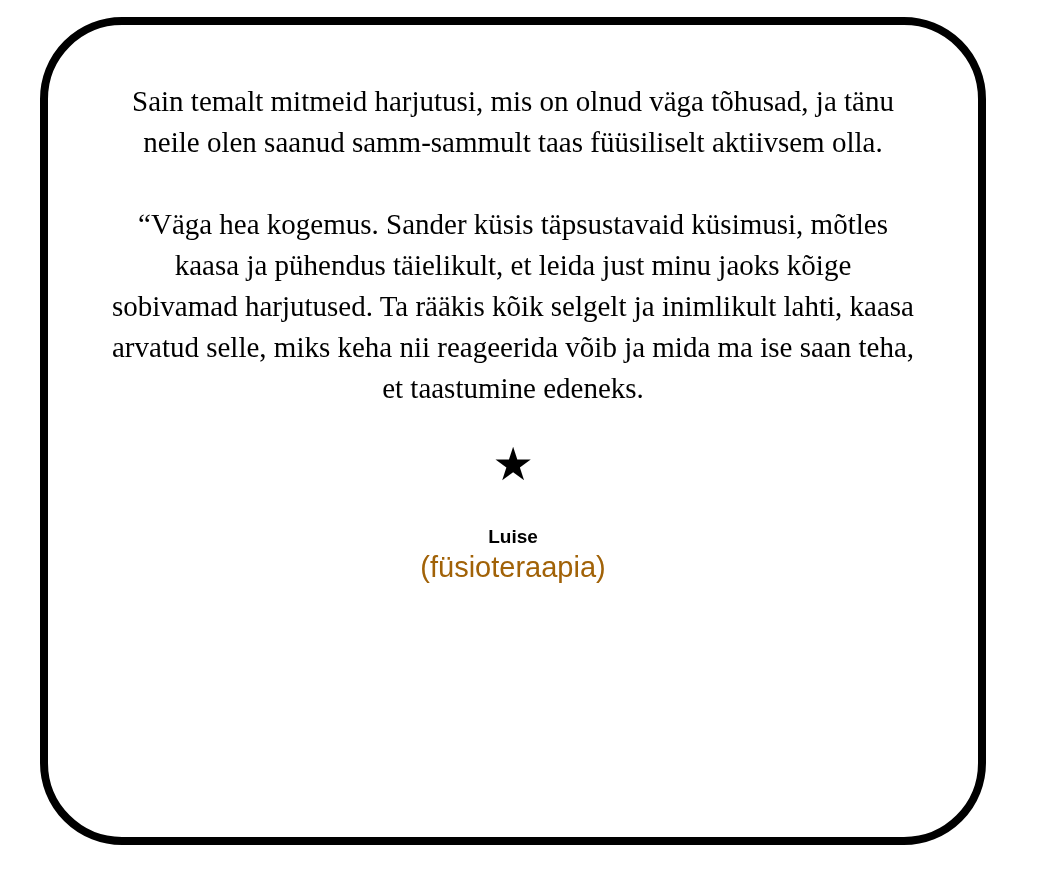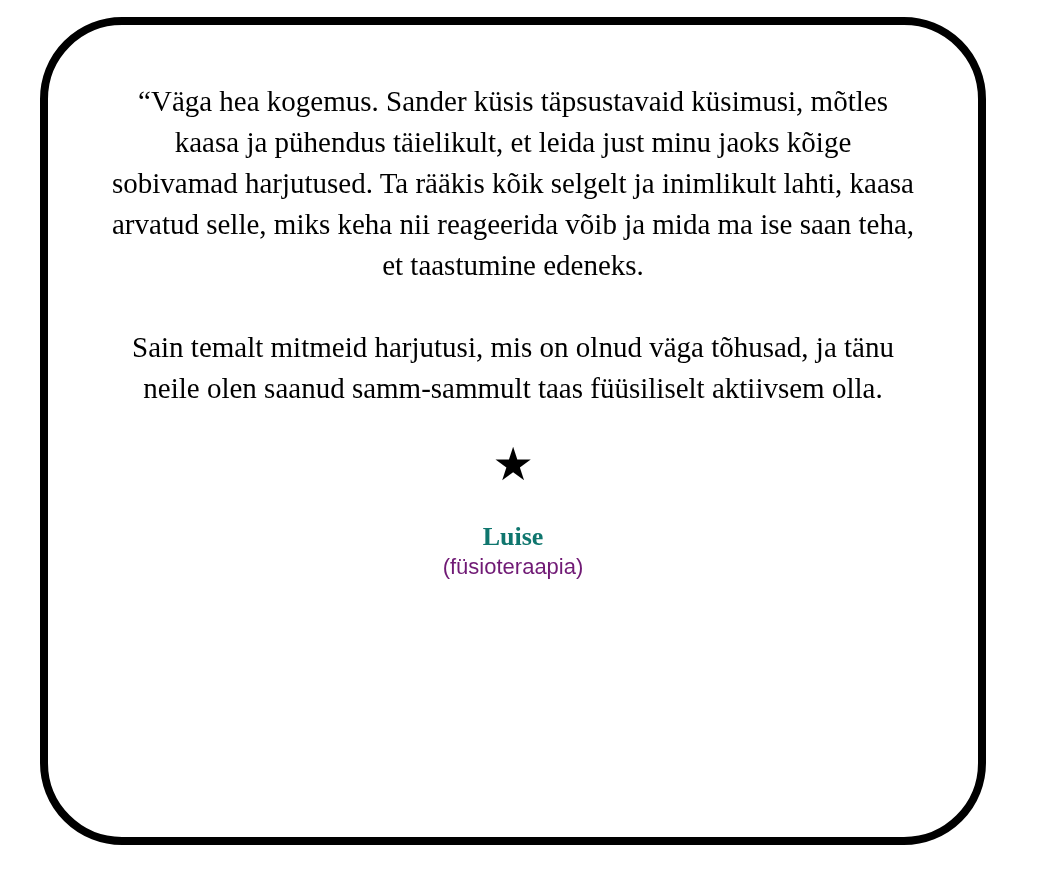--- a/index.html
+++ b/index.html
@@ -48,43 +48,43 @@
     margin-top: 32px;
     font-size: 46px;
     line-height: 46px;
     color: #000000;
     font-family: "DejaVu Sans", sans-serif;
   }
   .author {
     margin-top: 34px;
   }
   .author-name {
-    font-family: Liberation Serif, serif;
+    font-family: Liberation Sans, sans-serif;
     font-weight: bold;
-    font-size: 26px;
+    font-size: 19px;
     line-height: 32px;
-    color: #0f766e;
+    color: #000000;
   }
   .author-role {
     font-family: "Liberation Sans", sans-serif;
-    font-size: 22px;
+    font-size: 29px;
     line-height: 28px;
-    color: #701a75;
+    color: #a16207;
   }
 </style>
 </head>
 <body>
 
 <div class="stage">
   <div class="card">
     <div class="card-inner">
 
       <div class="quote">
+        <p>Sain temalt mitmeid harjutusi, mis on olnud väga tõhusad, ja tänu neile olen saanud samm-sammult taas füüsiliselt aktiivsem olla.</p>
         <p>“Väga hea kogemus. Sander küsis täpsustavaid küsimusi, mõtles kaasa ja pühendus täielikult, et leida just minu jaoks kõige sobivamad harjutused. Ta rääkis kõik selgelt ja inimlikult lahti, kaasa arvatud selle, miks keha nii reageerida võib ja mida ma ise saan teha, et taastumine edeneks.</p>
-        <p>Sain temalt mitmeid harjutusi, mis on olnud väga tõhusad, ja tänu neile olen saanud samm-sammult taas füüsiliselt aktiivsem olla.</p>
       </div>
 
       <div class="star">★</div>
 
       <div class="author">
         <div class="author-name">Luise</div>
         <div class="author-role">(füsioteraapia)</div>
       </div>
 
     </div>

